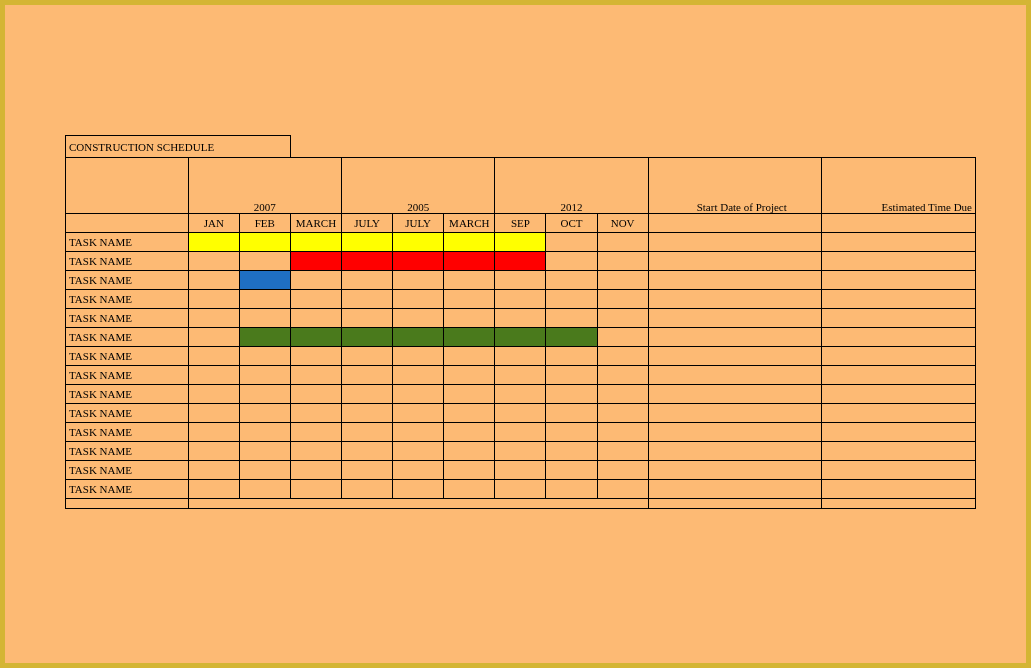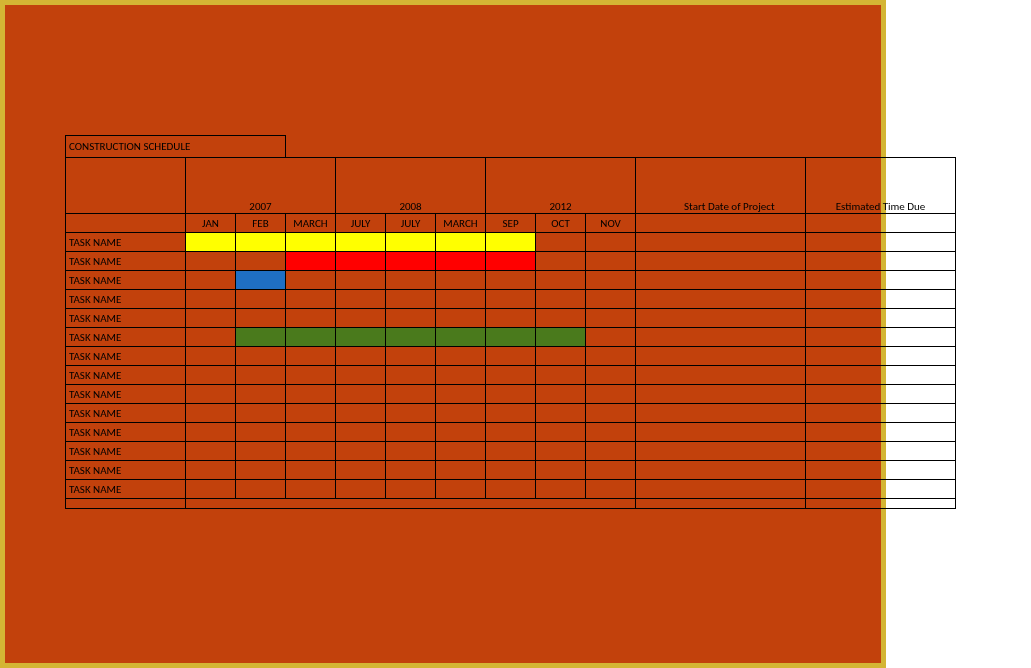--- a/index.html
+++ b/index.html
@@ -4,24 +4,25 @@
   <style>
     * { box-sizing: border-box; margin: 0; padding: 0; }
     body {
       background: #fff;
       font-family: Calibri, Arial, sans-serif;
       font-size: 11px;
       color: #000;
     }
     .frame {
       border: 5px solid #d4b534;
-      width: 886px;
+      width: 1031px;
       height: 668px;
       position: relative;
-      background: #c2410c;
+      background: #fdba74;
+      font-family: Liberation Serif, serif;
     }
     .sheet {
       position: absolute;
       top: 130px;
       left: 60px;
       right: 50px;
     }
     table {
       border-collapse: collapse;
       width: 100%;
@@ -73,24 +74,24 @@
 
       <tbody>
           <tr class="title-row">
         <td colspan="3">CONSTRUCTION SCHEDULE</td>
         <td colspan="9" style="border-left:none;border-right:none;border-top:none;"></td>
       </tr>
 
       <tr class="year-row">
         <td></td>
         <td colspan="3">2007</td>
-        <td colspan="3">2008</td>
+        <td colspan="3">2005</td>
         <td colspan="3">2012</td>
         <td style="text-align:left;padding-left:48px;">Start Date of Project</td>
-        <td style="text-align:center;">Estimated Time Due</td>
+        <td style="text-align:right;">Estimated Time Due</td>
       </tr>
 
       <tr class="month-row">
         <td></td>
         <td>JAN</td>
         <td>FEB</td>
         <td>MARCH</td>
         <td>JULY</td>
         <td>JULY</td>
         <td>MARCH</td>

